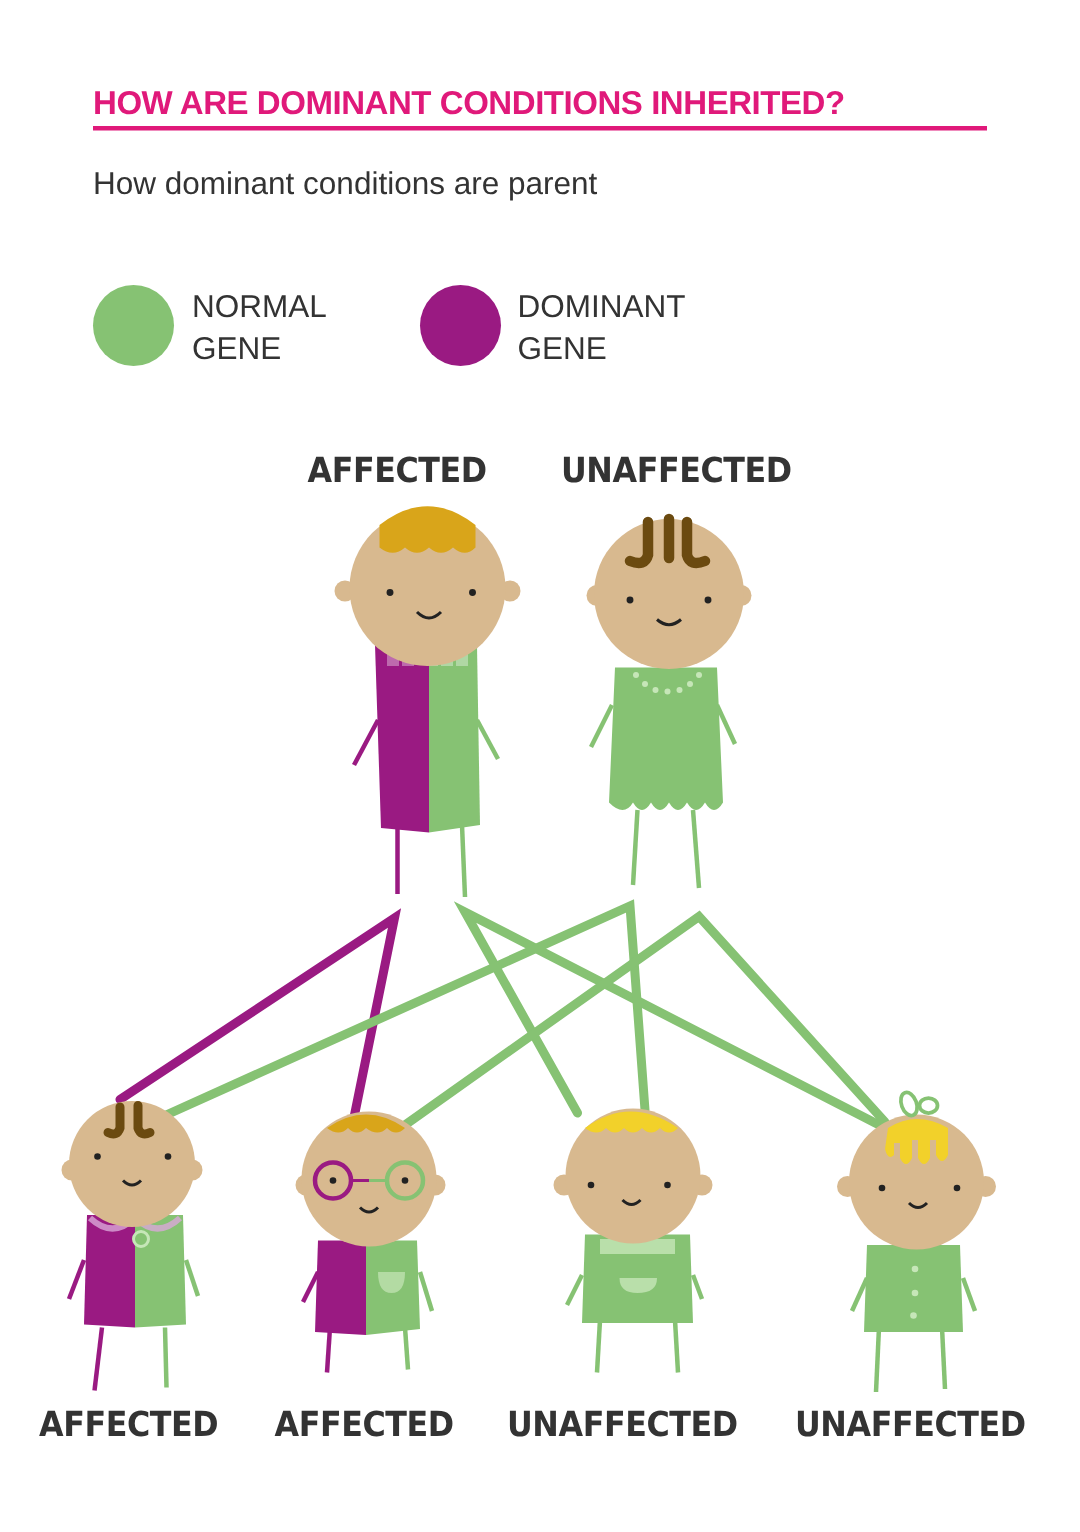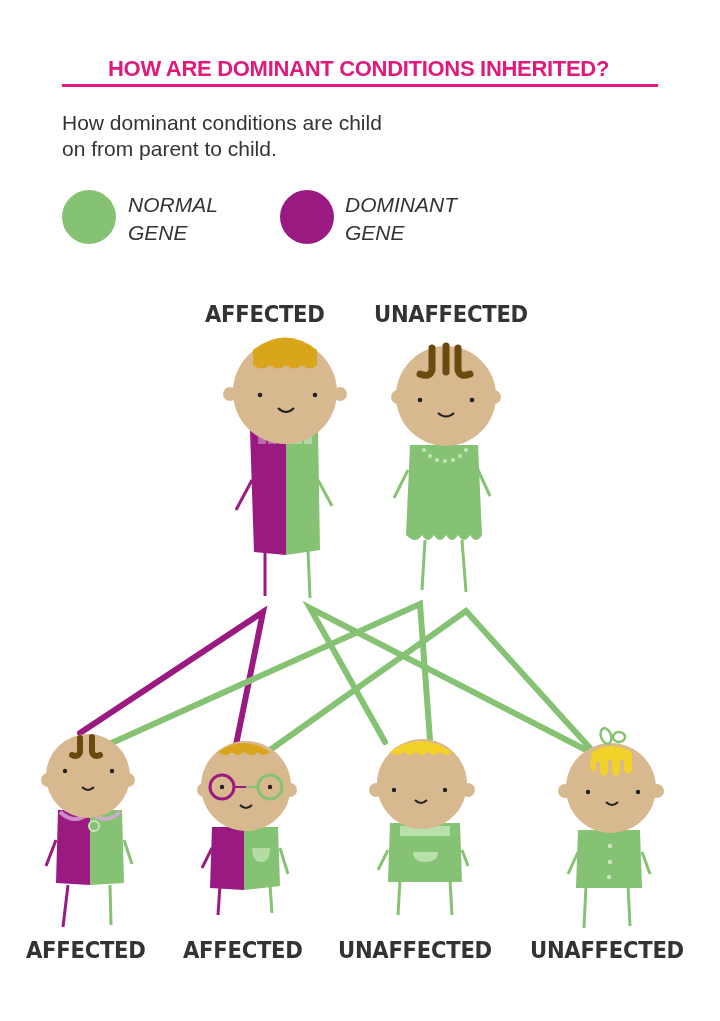--- a/index.html
+++ b/index.html
@@ -1,32 +1,31 @@
 <!DOCTYPE html>
 <html><head>
 <meta charset="utf-8">
 <style>
   html,body{margin:0;padding:0;background:#fff;}
   body{width:720px;height:1021px;position:relative;overflow:hidden;font-family:"Liberation Sans","DejaVu Sans",sans-serif;}
-  .title{position:absolute;left:62px;top:56px;font-size:22px;font-weight:bold;color:#e0197a;letter-spacing:-0.3px;font-family:"Liberation Sans",sans-serif;margin-left:46px;}
+  .title{position:absolute;left:62px;top:56px;font-size:22px;font-weight:bold;color:#e0197a;letter-spacing:-0.3px;font-family:"Liberation Sans",sans-serif;}
   .title-rule{position:absolute;left:62px;top:84px;width:596px;height:3px;background:#e0197a;}
   .subtitle{position:absolute;left:62px;top:110px;font-size:21px;line-height:26px;color:#333;width:430px;}
   .legend-dot{position:absolute;width:54px;height:54px;border-radius:50%;}
-  .legend-label{position:absolute;font-size:21px;line-height:28px;color:#333;font-style:italic;}
+  .legend-label{position:absolute;font-size:21px;line-height:28px;color:#333;}
   .lbl{position:absolute;font-size:23px;font-weight:bold;color:#333;letter-spacing:-0.3px;white-space:nowrap;font-family:"DejaVu Sans",sans-serif;transform:scaleX(0.92);transform-origin:left top;}
   svg.art{position:absolute;left:0;top:0;}
 </style>
 </head>
 <body>
 
 <div class="title">HOW ARE DOMINANT CONDITIONS INHERITED?</div>
 <div class="title-rule"></div>
 <div class="subtitle">
-  <div>How dominant conditions are child</div>
-  <div>on from parent to child.</div>
+  <div>How dominant conditions are parent</div>
 </div>
 
 <div class="legend-dot" style="left:62px;top:190px;background:#86c273;"></div>
 <div class="legend-label" style="left:128px;top:191px;">
   <div>NORMAL</div>
   <div>GENE</div>
 </div>
 <div class="legend-dot" style="left:280px;top:190px;background:#9a1a82;"></div>
 <div class="legend-label" style="left:345px;top:191px;">
   <div>DOMINANT</div>

